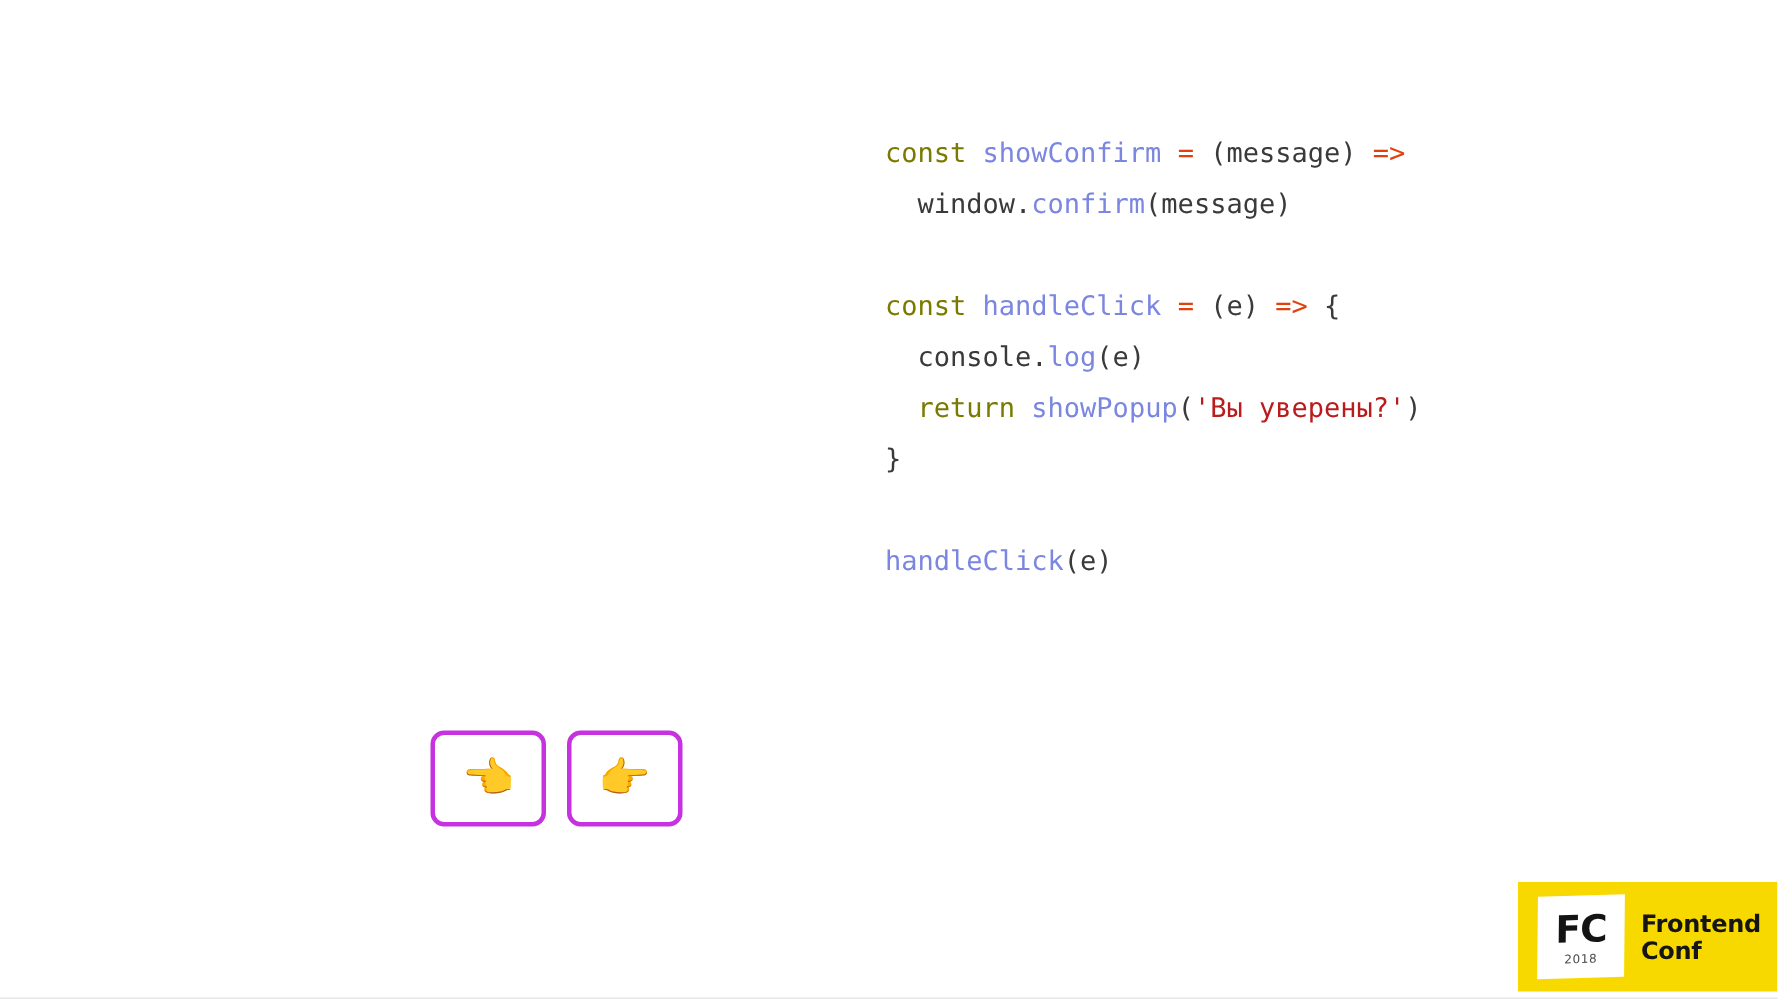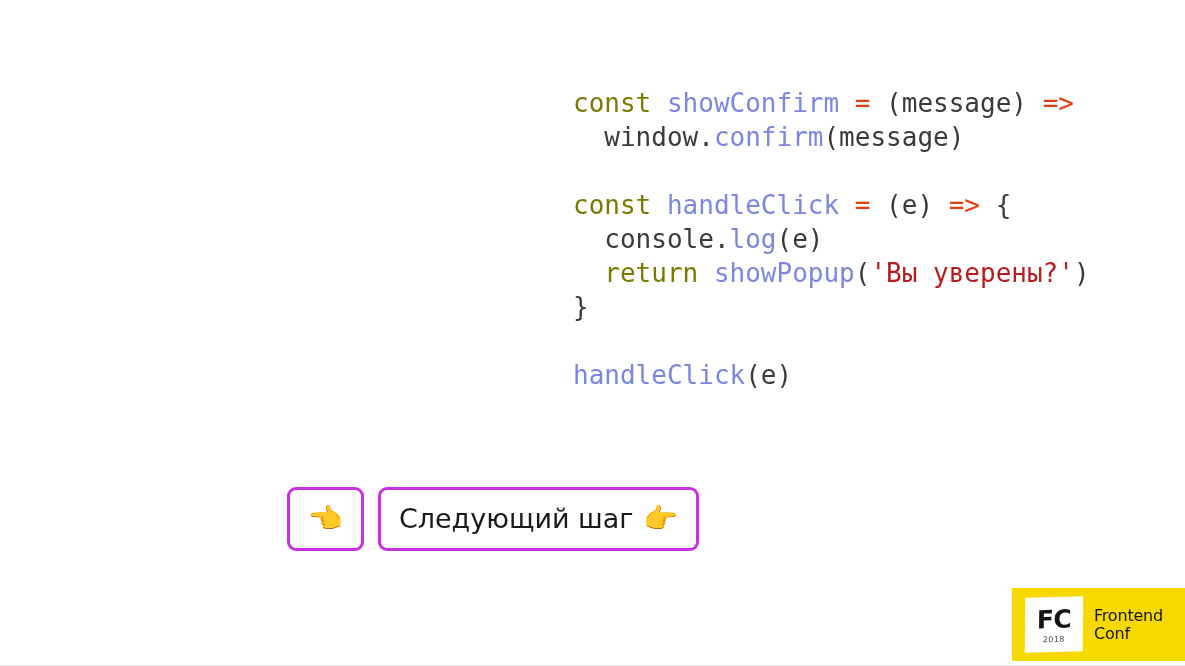--- a/index.html
+++ b/index.html
@@ -21,24 +21,24 @@
     inset: 0;
     background: #ffffff;
     border-bottom: 1px solid #e6e6e6;
     box-sizing: border-box;
     overflow: hidden;
   }
 
   
   #code-block {
     position: absolute;
-    left: 573px;
+    left: 590px;
     top: 86px;
     font-family: "DejaVu Sans Mono", "Liberation Mono", monospace;
-    font-size: 26px;
+    font-size: 18px;
     line-height: 34px;
     white-space: pre;
     color: #333333;
     letter-spacing: 0px;
   }
   .code-line {
     white-space: pre;
     min-height: 34px;
   }
   .tok-kw      { color: #7a7a00; }
@@ -120,42 +120,41 @@
   #logo-mark .year {
     font-family: "DejaVu Sans", sans-serif;
     font-size: 8px;
     color: #4a4a4a;
     margin-top: 4px;
     letter-spacing: 0.4px;
     line-height: 1;
   }
   #logo-text {
     font-family: "DejaVu Sans", sans-serif;
-    font-weight: normal;
+    font-weight: bold;
     font-size: 16px;
     line-height: 18px;
     color: #151515;
     letter-spacing: -0.2px;
   }
 </style>
 </head>
 <body>
 
 <div id="slide">
 
   <div id="code-block"><div class="code-line"><span class="tok-kw">const</span><span class="tok-plain"> </span><span class="tok-fn">showConfirm</span><span class="tok-plain"> </span><span class="tok-op">=</span><span class="tok-plain"> (message) </span><span class="tok-op">=&gt;</span></div><div class="code-line"><span class="tok-plain">  window.</span><span class="tok-fn">confirm</span><span class="tok-plain">(message)</span></div><div class="code-line">&nbsp;</div><div class="code-line"><span class="tok-kw">const</span><span class="tok-plain"> </span><span class="tok-fn">handleClick</span><span class="tok-plain"> </span><span class="tok-op">=</span><span class="tok-plain"> (e) </span><span class="tok-op">=&gt;</span><span class="tok-plain"> {</span></div><div class="code-line"><span class="tok-plain">  console.</span><span class="tok-fn">log</span><span class="tok-plain">(e)</span></div><div class="code-line"><span class="tok-plain">  </span><span class="tok-kw">return</span><span class="tok-plain"> </span><span class="tok-fn">showPopup</span><span class="tok-plain">(</span><span class="tok-str">'Вы уверены?'</span><span class="tok-plain">)</span></div><div class="code-line"><span class="tok-plain">}</span></div><div class="code-line">&nbsp;</div><div class="code-line"><span class="tok-fn">handleClick</span><span class="tok-plain">(e)</span></div></div>
 
   <div id="nav-buttons">
 
     <button class="nav-btn">
       <span class="emoji">👈</span>
     </button>
 
     <button class="nav-btn">
-      <span class="btn-label">Следующий шаг</span>
       <span class="emoji">👉</span>
     </button>
 
   </div>
 
   <div id="conf-logo">
     <div id="logo-mark">
       <span class="fc">FC</span>
       <span class="year">2018</span>
     </div>

